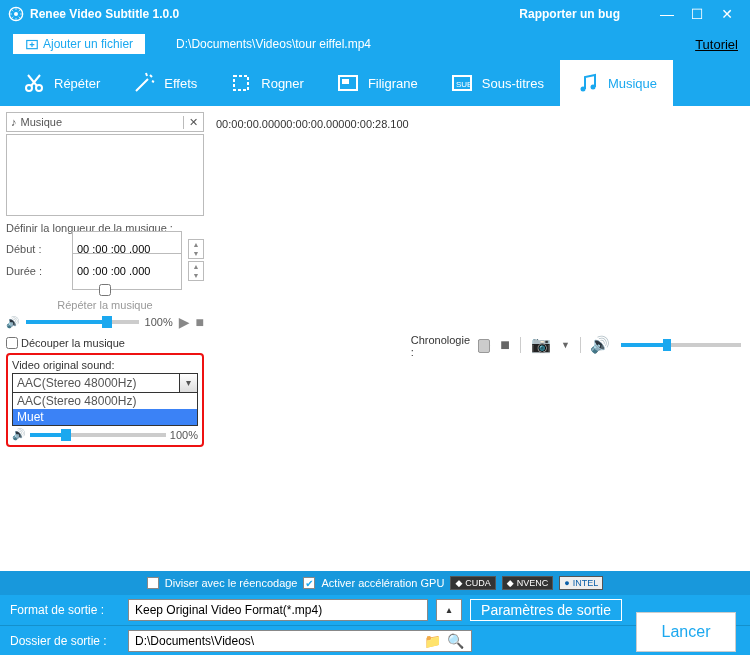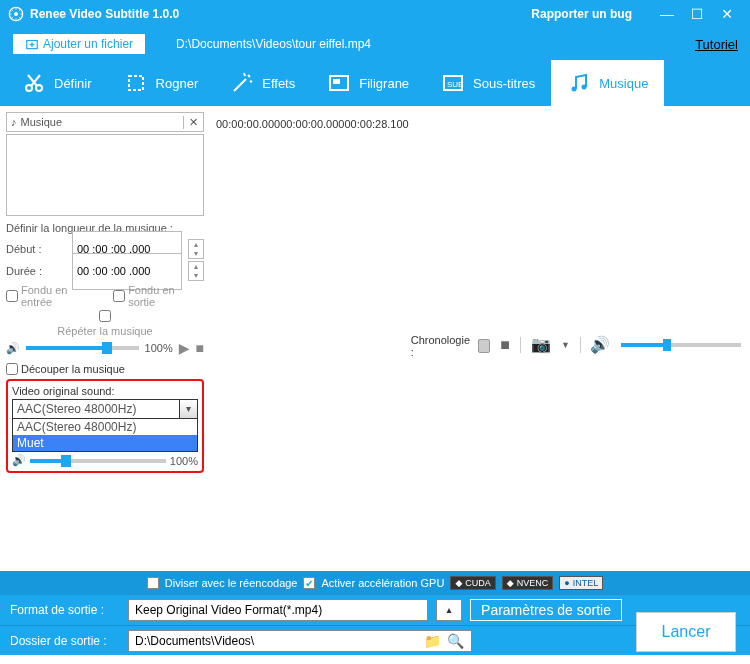--- a/index.html
+++ b/index.html
@@ -3,21 +3,21 @@
 <meta charset="utf-8">
 <style>
 * { box-sizing: border-box; margin: 0; padding: 0; font-family: "Segoe UI", Tahoma, sans-serif; }
 body { width: 750px; height: 664px; background: #fff; overflow: hidden; }
 
 
 .titlebar { height: 28px; background: #1ba8ef; color: #fff; display: flex; align-items: center; padding: 0 8px; font-size: 12px; }
 .titlebar .logo { width: 16px; height: 16px; margin-right: 6px; }
 .titlebar .title { font-weight: bold; flex: 0 0 auto; }
 .titlebar .spacer { flex: 1; }
-.titlebar .bug { font-weight: bold; margin-right: 20px; cursor: pointer; }
+.titlebar .bug { font-weight: bold; margin-right: 32px; cursor: pointer; }
 .titlebar .winbtn { width: 30px; text-align: center; font-size: 14px; cursor: pointer; }
 
 
 .toprow { height: 32px; background: #1ba8ef; display: flex; align-items: center; padding: 0 12px; color: #fff; font-size: 12px; }
 .addbtn { background: #fff; color: #1ba8ef; border: 1px solid #1ba8ef; padding: 3px 12px; font-size: 12px; display: flex; align-items: center; cursor: pointer; }
 .addbtn svg { margin-right: 4px; }
 .filepath { margin-left: 30px; }
 .tutorial { margin-left: auto; color: #000; text-decoration: underline; font-size: 13px; cursor: pointer; }
 
 
@@ -118,33 +118,33 @@
   <span class="tutorial">Tutoriel</span>
 </div>
 
 <div class="tabs">
   <div class="tab">
     <svg viewBox="0 0 24 24">
         <circle cx="7" cy="17" r="3" fill="none" stroke="#fff" stroke-width="2"></circle>
         <circle cx="17" cy="17" r="3" fill="none" stroke="#fff" stroke-width="2"></circle>
         <path d="M9 15L18 4M15 15L6 4" stroke="#fff" stroke-width="2"></path>
       </svg>
-    <span>Définir</span>
+    <span>Répéter</span>
+  </div>
+  <div class="tab">
+    <svg viewBox="0 0 24 24">
+        <path d="M4 20L16 8M18 4l2 2M14 2l1 3M20 10l2 1" stroke="#fff" stroke-width="2"></path>
+      </svg>
+    <span>Effets</span>
   </div>
   <div class="tab">
     <svg viewBox="0 0 24 24">
         <rect x="5" y="5" width="14" height="14" fill="none" stroke="#fff" stroke-width="2" stroke-dasharray="3 2"></rect>
       </svg>
     <span>Rogner</span>
-  </div>
-  <div class="tab">
-    <svg viewBox="0 0 24 24">
-        <path d="M4 20L16 8M18 4l2 2M14 2l1 3M20 10l2 1" stroke="#fff" stroke-width="2"></path>
-      </svg>
-    <span>Effets</span>
   </div>
   <div class="tab">
     <svg viewBox="0 0 24 24">
         <rect x="3" y="5" width="18" height="14" fill="none" stroke="#fff" stroke-width="2"></rect>
         <rect x="6" y="8" width="7" height="5" fill="#fff"></rect>
       </svg>
     <span>Filigrane</span>
   </div>
   <div class="tab">
     <svg viewBox="0 0 24 24">
@@ -182,30 +182,20 @@
           <div>▼</div>
         </div>
     </div>
     <div class="fieldrow">
       <label>Durée :</label>
       <input class="timebox" value="00 :00 :00 .000" style="">
       <div class="spin">
           <div>▲</div>
           <div>▼</div>
         </div>
-    </div>
-    <div style="display:flex;gap:12px;margin-top:2px;">
-      <label class="chk">
-          <input type="checkbox" style="">
-          <span>Fondu en entrée</span>
-        </label>
-      <label class="chk">
-          <input type="checkbox" style="">
-          <span>Fondu en sortie</span>
-        </label>
     </div>
     <label class="chk" style="margin-top:2px;flex-direction:column;">
         <input type="checkbox" style="">
         <span>Répéter la musique</span>
       </label>
     <div class="sliderrow">
       <span>🔊</span>
       <div class="slider">
           <div class="fill" style="width:70%"></div>
           <div class="thumb" style="left:68%"></div>

